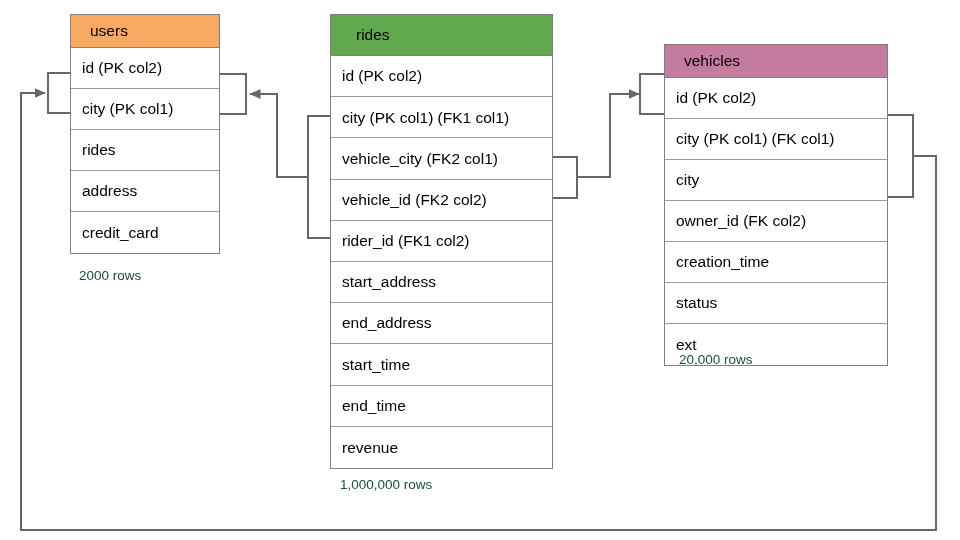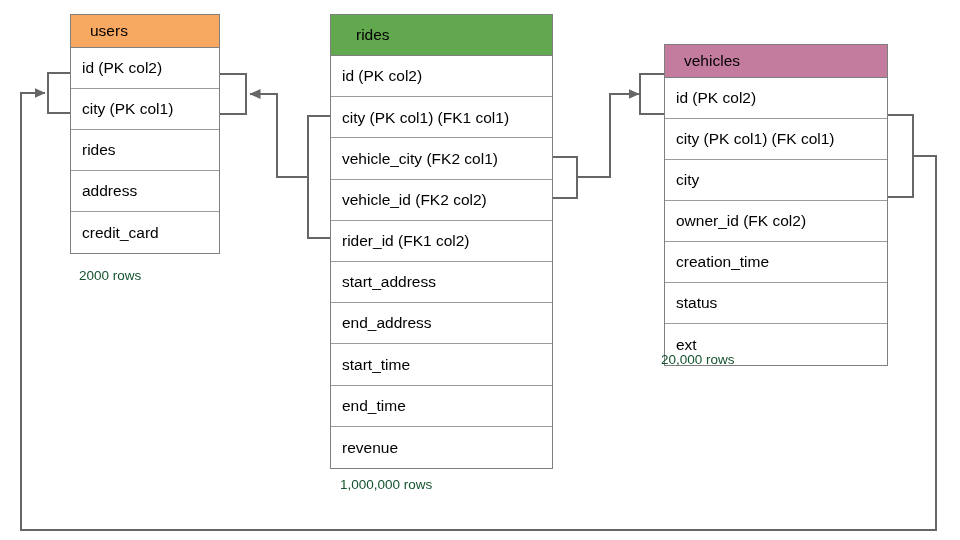--- a/index.html
+++ b/index.html
@@ -24,21 +24,21 @@
     display:flex;align-items:center;box-sizing:border-box;
     height:41px;padding-left:11px;font-size:15.5px;line-height:1;
     border-bottom:1px solid #9b9b9b;background:#fff;
     white-space:nowrap;overflow:hidden;text-align:right;
   }
   #t-rides .tbl-row{height:41.2px;}
   .tbl-row:last-child{border-bottom:none;}
   .rows-label{position:absolute;font-size:13.5px;line-height:16px;color:#14532d;}
   #label-users{left:79px;top:268px;}
   #label-rides{left:340px;top:477px;text-align:right;}
-  #label-vehicles{left:661px;top:352px;}
+  #label-vehicles{left:679px;top:352px;}
 </style>
 </head>
 <body>
 
 <div class="canvas">
 
   <svg class="overlay" viewBox="0 0 960 540" xmlns="http://www.w3.org/2000/svg">
     <defs>
       <marker id="arrow" markerUnits="userSpaceOnUse" markerWidth="12" markerHeight="10" refX="10.5" refY="5" orient="auto">
         <path class="conn-fill" d="M0,0 L11,5 L0,10 z" fill="#666666"></path>

